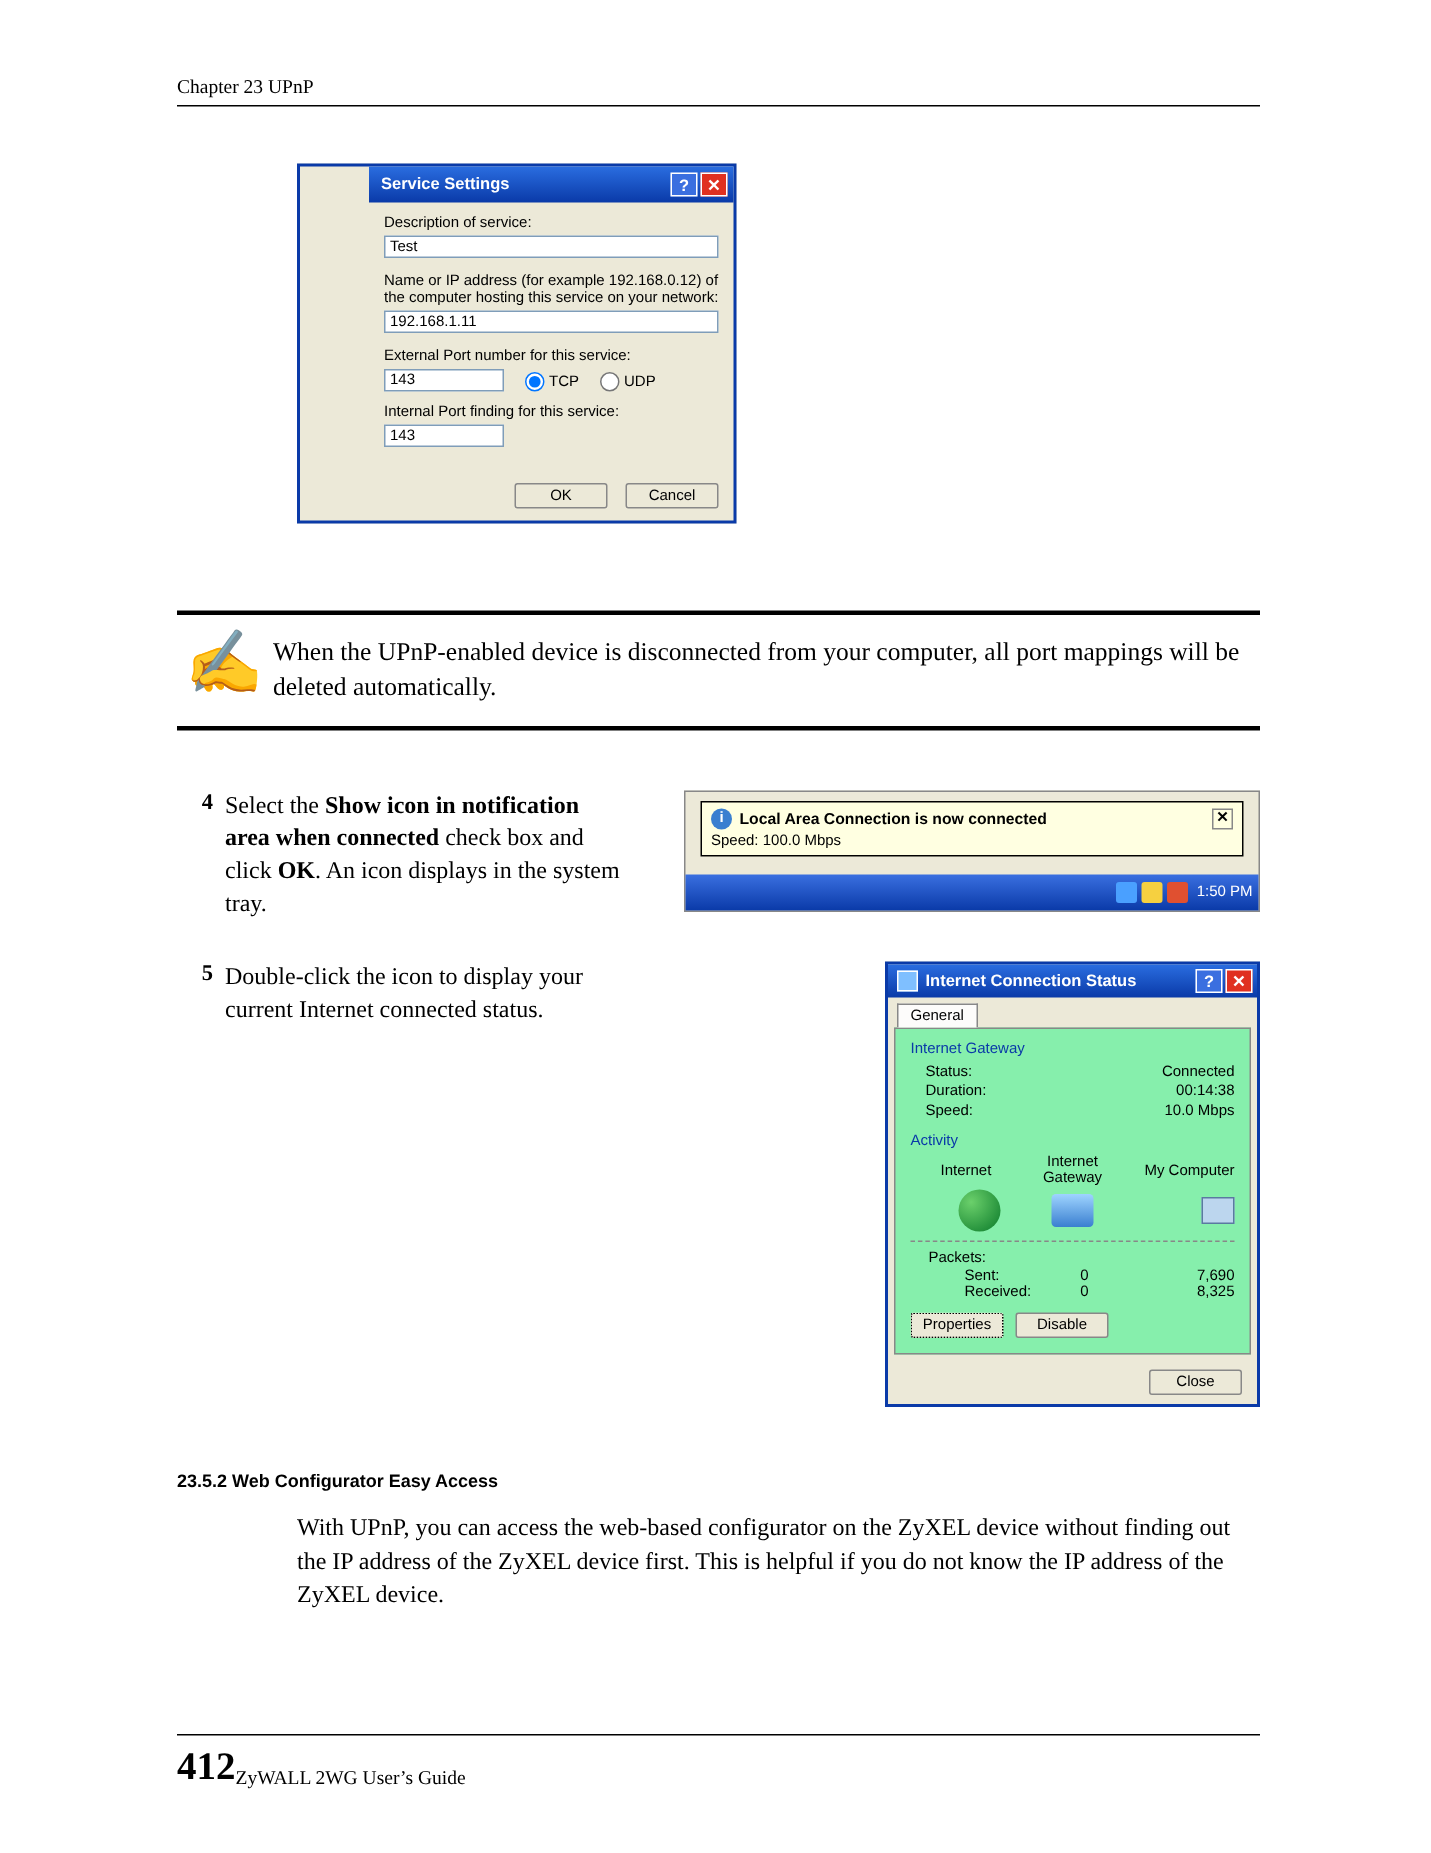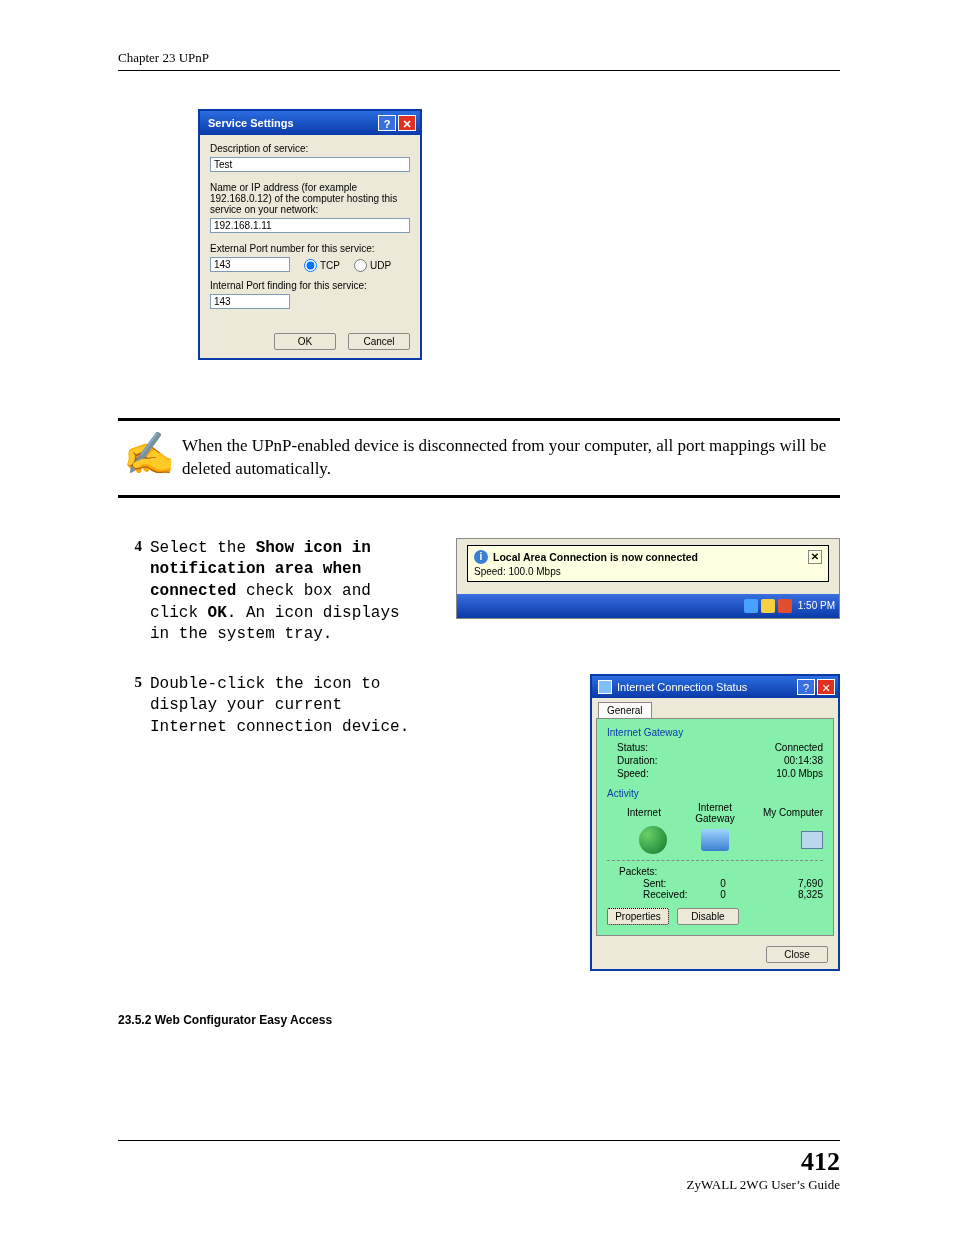--- a/index.html
+++ b/index.html
@@ -18,27 +18,28 @@
     width: 722px;
   }
   .chapter-header {
     font-size: 13px;
     padding-bottom: 4px;
     border-bottom: 1px solid #000;
     margin-bottom: 38px;
   }
   
   .dlg1 {
-    width: 224px;
+    width: 293px;
     margin-left: 80px;
     border: 2px solid #0a3aa8;
     font-family: Tahoma, Arial, sans-serif;
     font-size: 10px;
     background: #ece9d8;
     margin-bottom: 58px;
+    padding-left: 46px;
   }
   .dlg1 .titlebar {
     background: linear-gradient(to bottom,#2a6de0,#0a3aa8);
     color: #fff;
     padding: 4px 4px 4px 8px;
     display: flex;
     align-items: center;
     font-weight: bold;
     font-size: 11px;
   }
@@ -82,21 +83,21 @@
   }
   
   .note-wrap { margin-bottom: 40px; }
   .note-bar { height: 3px; background: #000; }
   .note-body { display: flex; padding: 14px 0; align-items: flex-start; }
   .note-icon { font-size: 42px; width: 64px; text-align: center; line-height: 38px; font-family: "Segoe Script","Comic Sans MS",cursive; }
   .note-text { font-size: 17px; line-height: 1.35; flex: 1; }
   
   .step { display: flex; margin-bottom: 28px; }
   .step .num { width: 32px; text-align: right; font-weight: bold; font-size: 15px; padding-right: 8px; }
-  .step .txt { font-size: 16px; width: 268px; line-height: 1.35; font-family: Liberation Mono, monospace; }
+  .step .txt { font-size: 16px; width: 268px; line-height: 1.35; }
   .step .txt b { font-weight: bold; }
   .side-img { margin-left: auto; }
   
   .tray {
     width: 384px;
     border: 1px solid #888;
     font-family: Tahoma, Arial, sans-serif;
     font-size: 10px;
     background: #ece9d8;
   }
@@ -135,21 +136,21 @@
   
   .dlg2 {
     width: 250px;
     font-family: Tahoma, Arial, sans-serif;
     font-size: 10px;
     background: #ece9d8;
     border: 2px solid #0a3aa8;
   }
   .dlg2 .titlebar2 {
     background: linear-gradient(to bottom,#2a6de0,#0a3aa8);
-    color: #fff; font-weight: normal; font-size: 11px;
+    color: #fff; font-weight: bold; font-size: 11px;
     padding: 3px 3px 3px 6px;
     display: flex; align-items: center;
   }
   .dlg2 .titlebar2 .ticon {
     width: 14px; height: 14px; background: #7fbfff;
     margin-right: 5px; border: 1px solid #fff;
   }
   .tab {
     display: inline-block;
     background: #fdfcfb;
@@ -206,21 +207,20 @@
   .footer {
     position: absolute;
     left: 118px;
     bottom: 42px;
     width: 722px;
     border-top: 1px solid #000;
     padding-top: 6px;
     display: flex;
     justify-content: flex-start;
     align-items: flex-end;
-    flex-direction: column;
   }
   .footer .pgnum { font-size: 26px; font-weight: bold; }
   .footer .guide { font-size: 13px; }
 </style>
 </head>
 <body>
 
 <div class="page">
   <div class="chapter-header">Chapter 23 UPnP</div>
 
@@ -288,21 +288,21 @@
             <span class="i3"></span>
           </div>
           <span>1:50 PM</span>
         </div>
       </div>
     </div>
   </div>
 
   <div class="step">
     <div class="num">5</div>
-    <div class="txt">Double-click the icon to display your current Internet connection device.</div>
+    <div class="txt">Double-click the icon to display your current Internet connected status.</div>
     <div class="side-img">
       <div class="dlg2">
         <div class="titlebar2">
           <span class="ticon"></span>
           <span style="flex:1">Internet Connection Status</span>
           <span class="wbtn hbtn">?</span>
           <span class="wbtn">✕</span>
         </div>
         <div class="tab">General</div>
         <div class="tabpane">
@@ -361,19 +361,20 @@
           </div>
         </div>
         <div class="closebar">
           <div class="winbtn">Close</div>
         </div>
       </div>
     </div>
   </div>
 
   <div class="sec-head">23.5.2  Web Configurator Easy Access</div>
+  <div class="sec-para">With UPnP, you can access the web-based configurator on the ZyXEL device without finding out the IP address of the ZyXEL device first. This is helpful if you do not know the IP address of the ZyXEL device.</div>
 
 </div>
 
 <div class="footer">
   <span class="pgnum">412</span>
   <span class="guide">ZyWALL 2WG User’s Guide</span>
 </div>
 
 </body></html>

